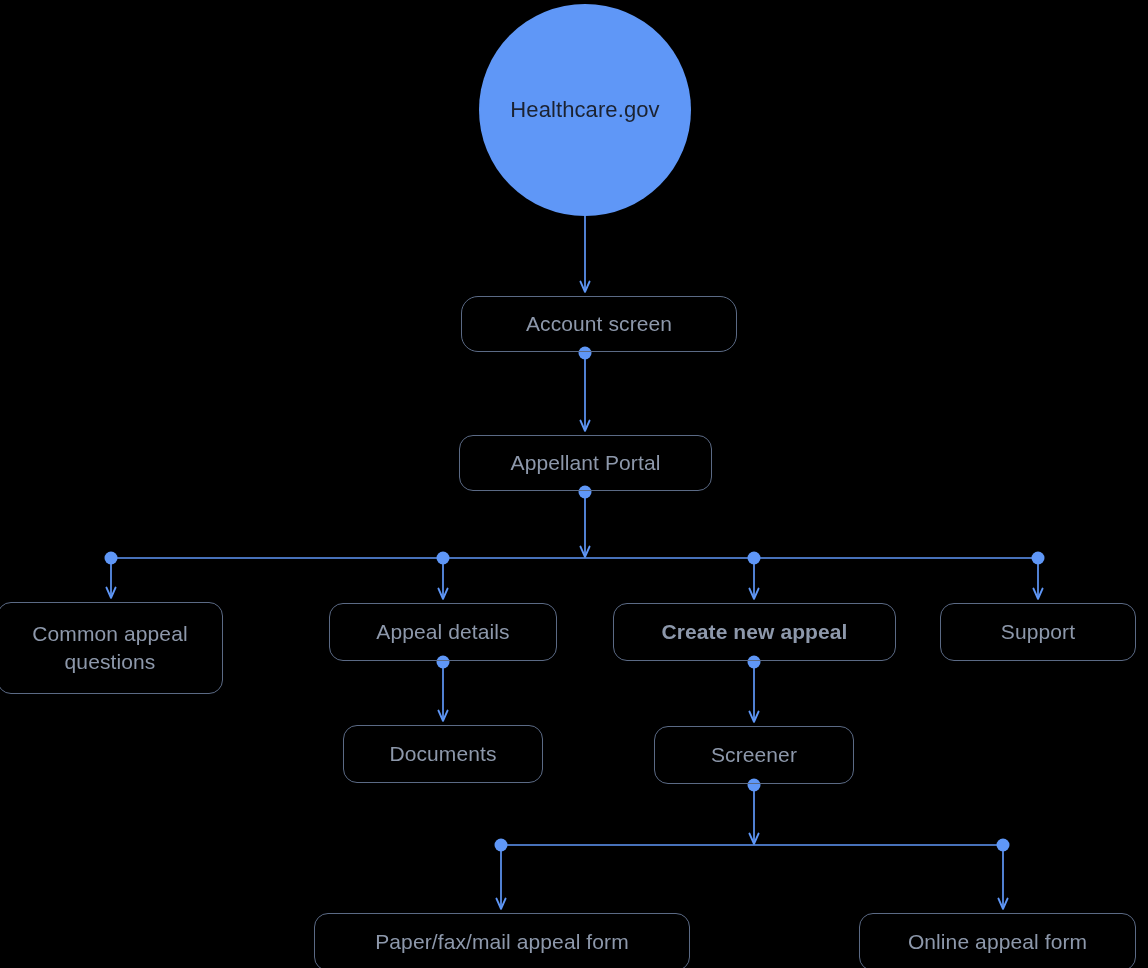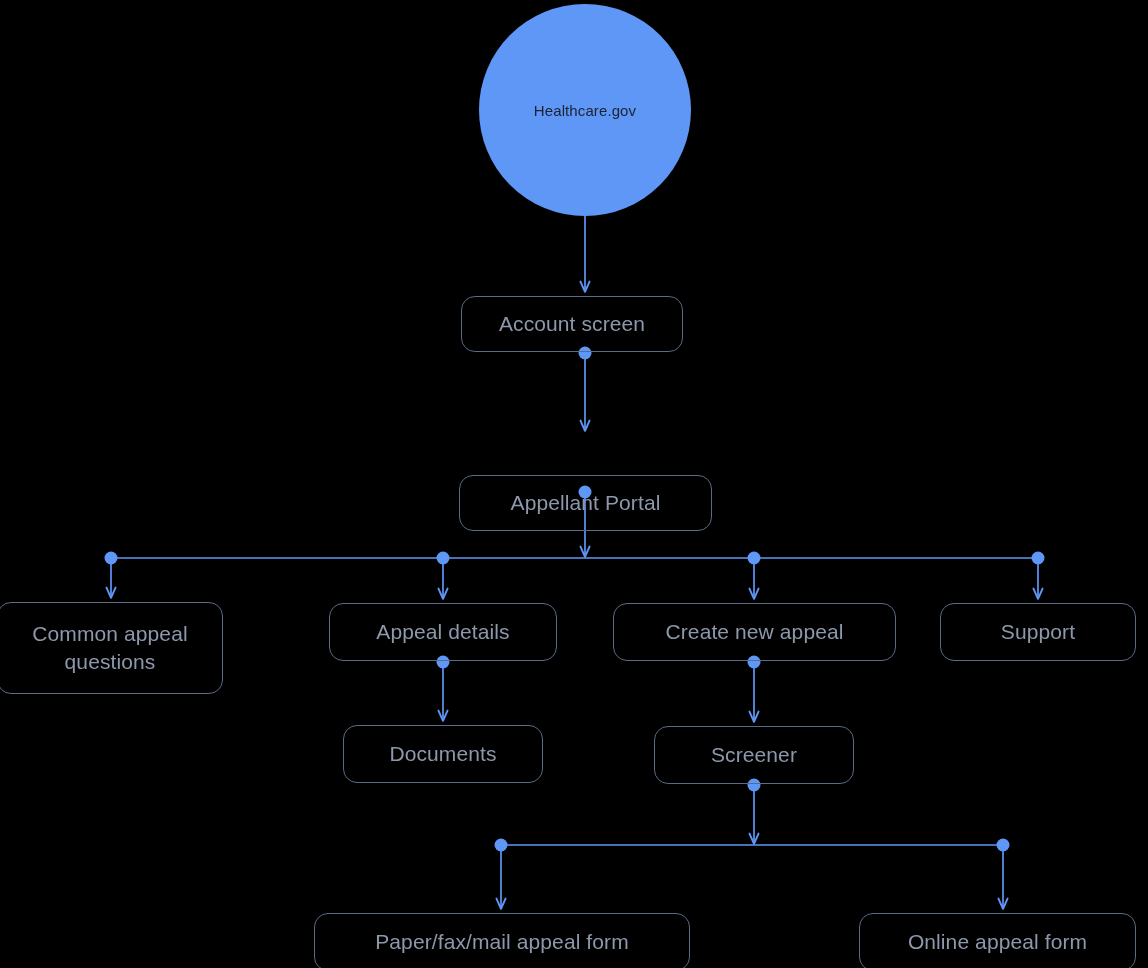--- a/index.html
+++ b/index.html
@@ -42,21 +42,21 @@
   .node-circle {
     position: absolute;
     box-sizing: border-box;
     border-radius: 50%;
     background: #5f97f7;
     display: flex;
     align-items: center;
     justify-content: center;
     text-align: center;
     color: #1b2230;
-    font-size: 15px;
+    font-size: 22px;
     letter-spacing: 0.1px;
   }
 </style>
 </head>
 <body>
 
 <div id="canvas">
 
   <svg id="edge-layer" viewBox="0 0 1148 968" width="1148" height="968" xmlns="http://www.w3.org/2000/svg">
     <defs>
@@ -104,30 +104,30 @@
       <circle cx="1038" cy="558" r="6.5"></circle>
       <circle cx="501" cy="845" r="6.5"></circle>
       <circle cx="1003" cy="845" r="6.5"></circle>
     </g>
   </svg>
 
   <div class="node-circle" style="left:479px; top:4px; width:212px; height:212px;">
     <span>Healthcare.gov</span>
   </div>
 
-  <div class="node-box" style="left:461px; top:296px; width:222px; height:56px;">Account screen</div>
+  <div class="node-box" style="left:461px; top:296px; width:276px; height:56px;border-radius:17px;">Account screen</div>
 
-  <div class="node-box" style="left:459px; top:435px; width:253px; height:56px;margin-top:40px;">Appellant Portal</div>
+  <div class="node-box" style="left:459px; top:435px; width:253px; height:56px;">Appellant Portal</div>
 
   <div class="node-box" style="left:-3px; top:602px; width:226px; height:92px;">Common appeal
 questions</div>
 
   <div class="node-box" style="left:329px; top:603px; width:228px; height:58px;">Appeal details</div>
 
-  <div class="node-box" style="left:613px; top:603px; width:283px; height:58px;">Create new appeal</div>
+  <div class="node-box" style="left:613px; top:603px; width:283px; height:58px;font-weight:bold;">Create new appeal</div>
 
   <div class="node-box" style="left:343px; top:725px; width:200px; height:58px;">Documents</div>
 
   <div class="node-box" style="left:940px; top:603px; width:196px; height:58px;">Support</div>
 
   <div class="node-box" style="left:654px; top:726px; width:200px; height:58px;">Screener</div>
 
   <div class="node-box" style="left:314px; top:913px; width:376px; height:58px;">Paper/fax/mail appeal form</div>
 
   <div class="node-box" style="left:859px; top:913px; width:277px; height:58px;">Online appeal form</div>

